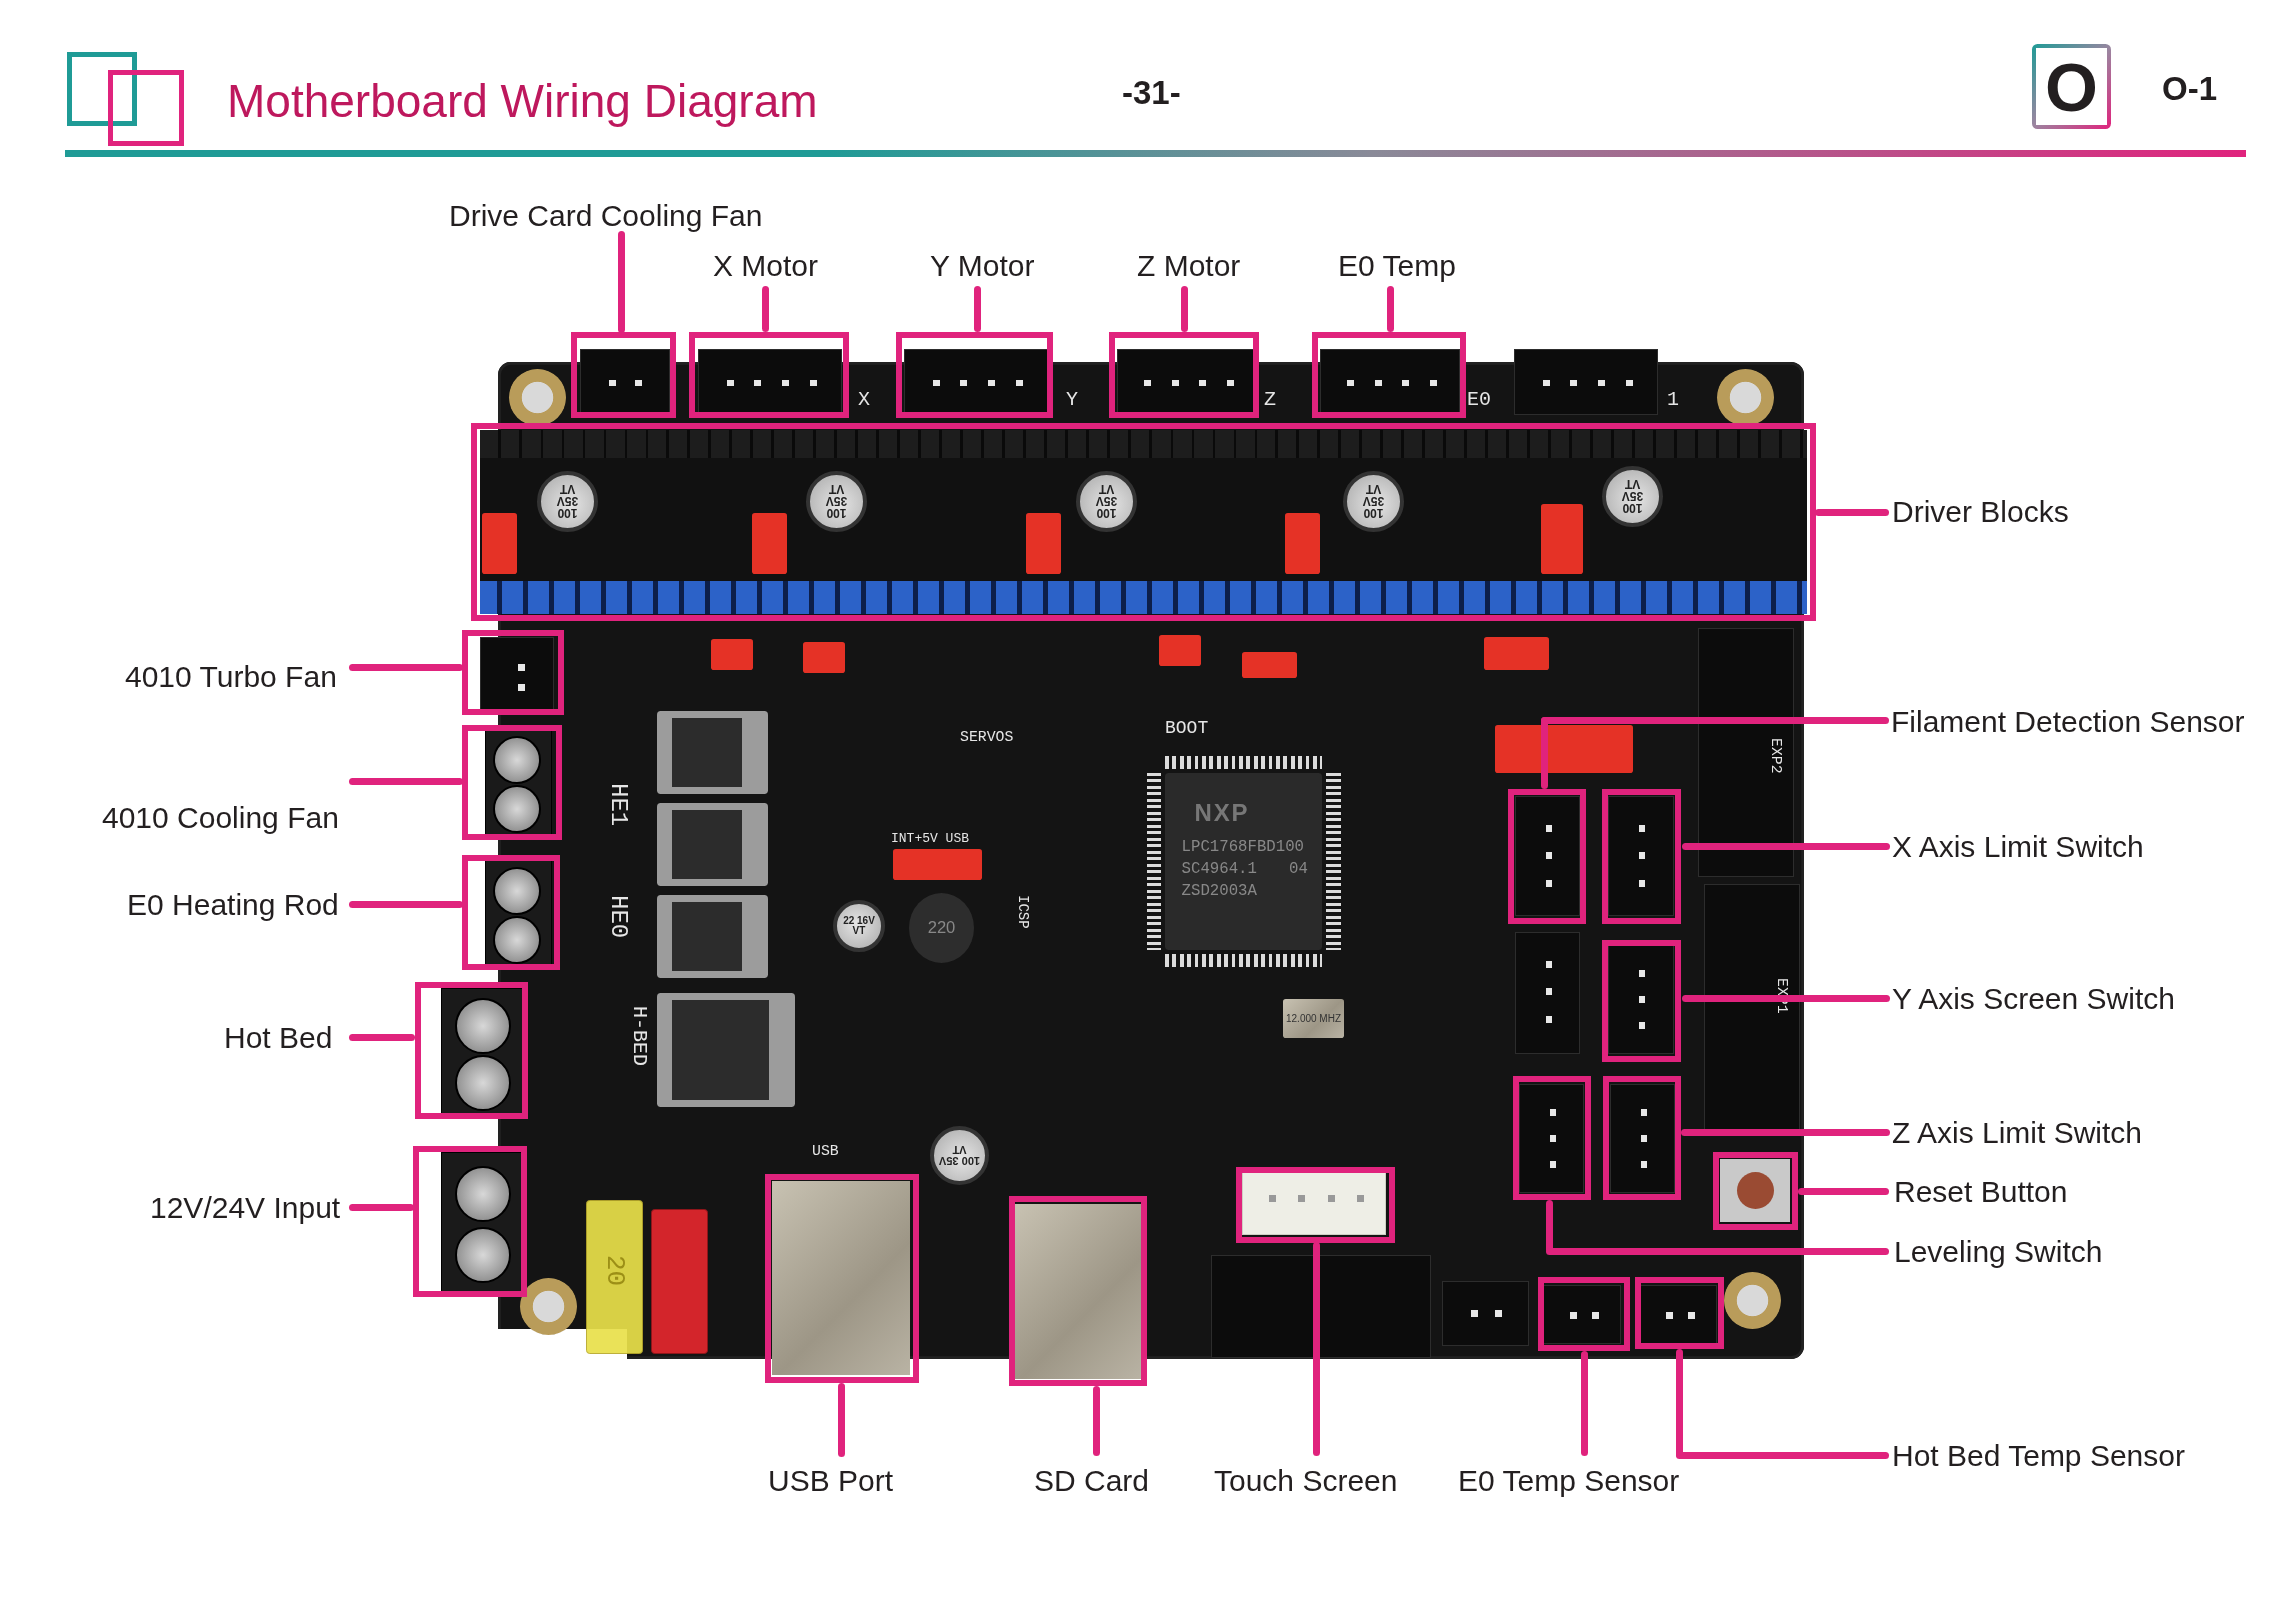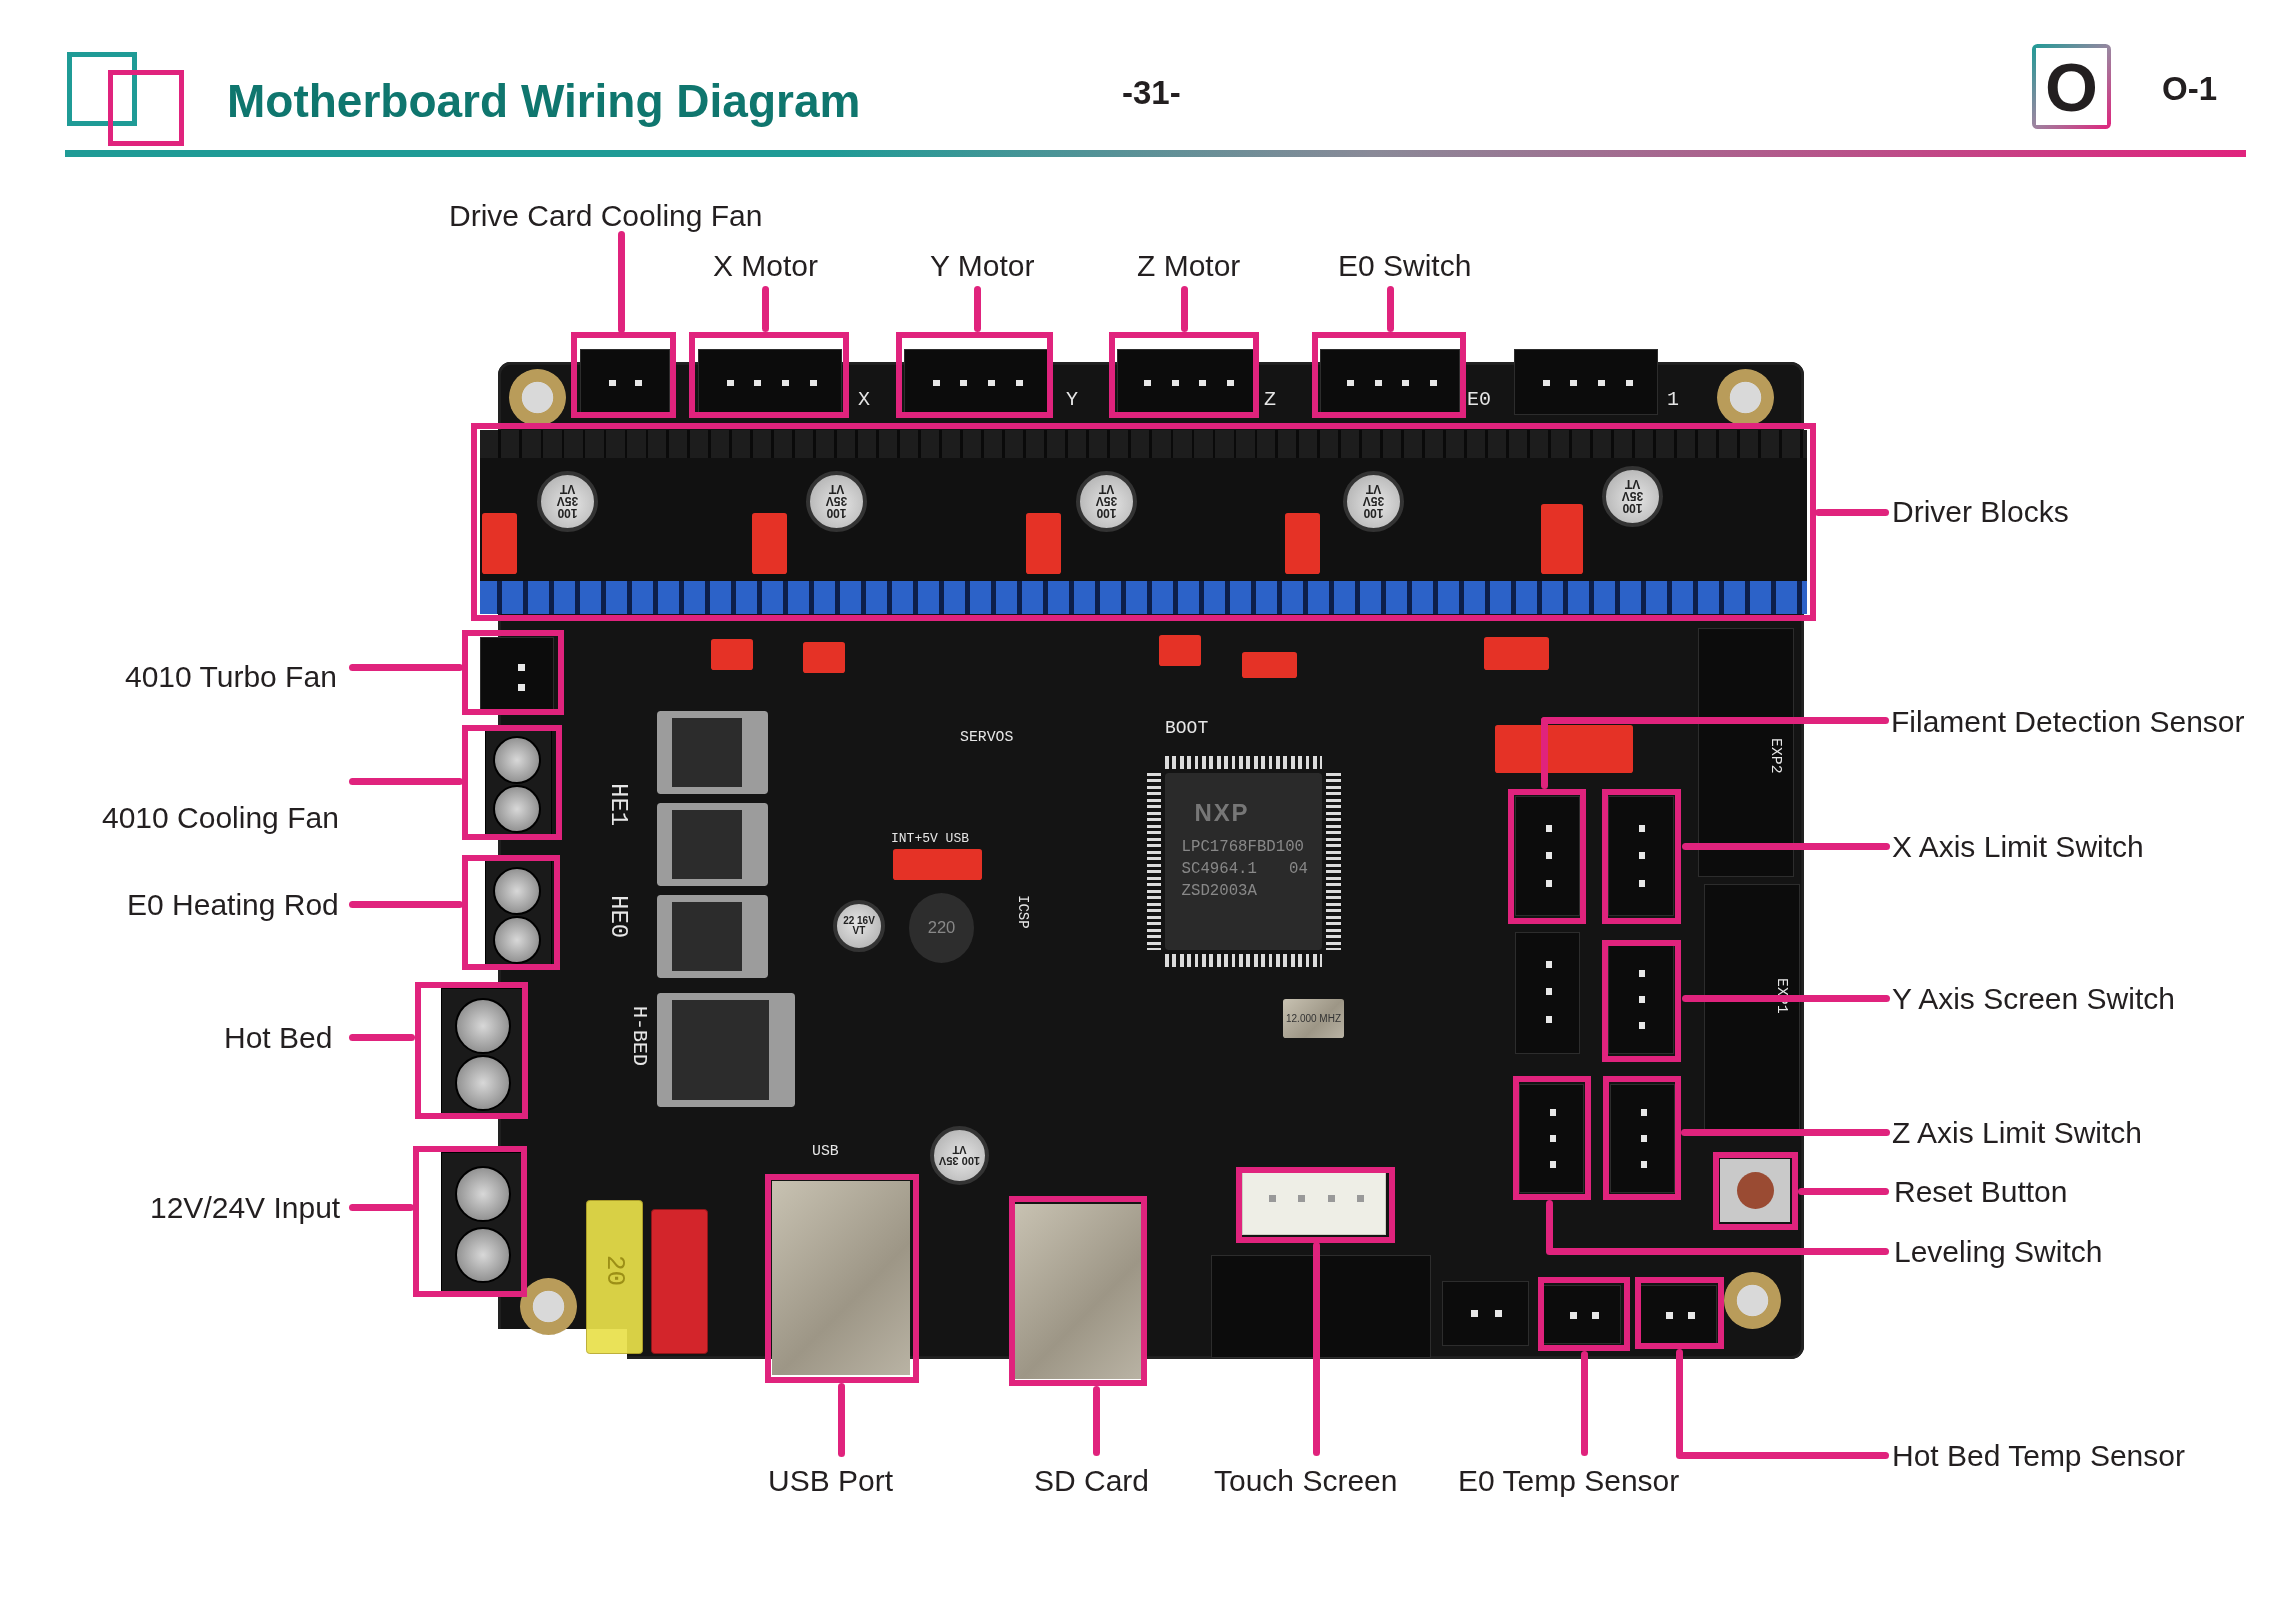--- a/index.html
+++ b/index.html
@@ -2,21 +2,21 @@
 <html style="font-size:14.8px"><head>
 <meta charset="utf-8">
 <style>
   html, body { margin:0; padding:0; }
   body { width:2289px; height:1613px; background:#ffffff; position:relative; overflow:hidden;
          font-family:"Liberation Sans", sans-serif; color:#231f20; }
   .abs { position:absolute; }
   
   .logo-sq1 { left:67px; top:52px; width:70px; height:74px; border:5.5px solid #1f9b96; box-sizing:border-box; }
   .logo-sq2 { left:108px; top:70px; width:76px; height:76px; border:5.5px solid #e0237d; box-sizing:border-box; }
-  .title { left:227px; top:74px; font-size:46px; font-weight:bold; color:#0f766e; letter-spacing:0px; white-space:nowrap; }
+  .title { left:227px; top:74px; font-size:46px; font-weight:normal; color:#be185d; letter-spacing:0px; white-space:nowrap; }
   .pagenum { left:1122px; top:74px; font-size:33px; font-weight:bold; color:#231f20; }
   .hline { left:65px; top:150px; width:2181px; height:6.5px; background:linear-gradient(90deg,#1f9b96 0%,#1f9b96 35%,#8a8a98 60%,#e0237d 100%); }
   .badge { left:2032px; top:44px; width:79px; height:85px; border-radius:5.5px; padding:3.7px; box-sizing:border-box;
            background:linear-gradient(135deg,#1f9b96,#9a86a0,#e0237d); }
   .badge-inner { width:100%; height:100%; background:#fff; display:flex; align-items:center; justify-content:center;
                  font-size:68px; font-weight:bold; color:#231f20; line-height:1; }
   .section { left:2162px; top:70px; font-size:33px; font-weight:bold; color:#231f20; }
 
   
   .board { left:498px; top:362px; width:1306px; height:997px; background:#141414; border-radius:13px;
@@ -276,21 +276,21 @@
 <div class="box" style="left:896px;top:332px;width:157px;height:86px;"></div>
 <div class="ln" style="left:974px;top:286px;width:6.5px;height:46px;"></div>
 <div class="lbl" style="left:930px;top:251px;">Y Motor</div>
 
 <div class="box" style="left:1109px;top:332px;width:150px;height:86px;"></div>
 <div class="ln" style="left:1181px;top:286px;width:6.5px;height:46px;"></div>
 <div class="lbl" style="left:1137px;top:251px;">Z Motor</div>
 
 <div class="box" style="left:1312px;top:332px;width:154px;height:86px;"></div>
 <div class="ln" style="left:1387px;top:286px;width:6.5px;height:46px;"></div>
-<div class="lbl" style="left:1338px;top:251px;">E0 Switch</div>
+<div class="lbl" style="left:1338px;top:251px;">E0 Temp</div>
 
 <div class="box" style="left:471px;top:423px;width:1345px;height:198px;"></div>
 <div class="ln" style="left:1815px;top:509px;width:74px;height:6.5px;"></div>
 <div class="lbl" style="left:1892px;top:497px;">Driver Blocks</div>
 
 <div class="box" style="left:462px;top:630px;width:102px;height:85px;"></div>
 <div class="ln" style="left:349px;top:664px;width:114px;height:6.5px;"></div>
 <div class="lbl" style="left:125px;top:662px;">4010 Turbo Fan</div>
 
 <div class="box" style="left:462px;top:725px;width:100px;height:115px;"></div>

